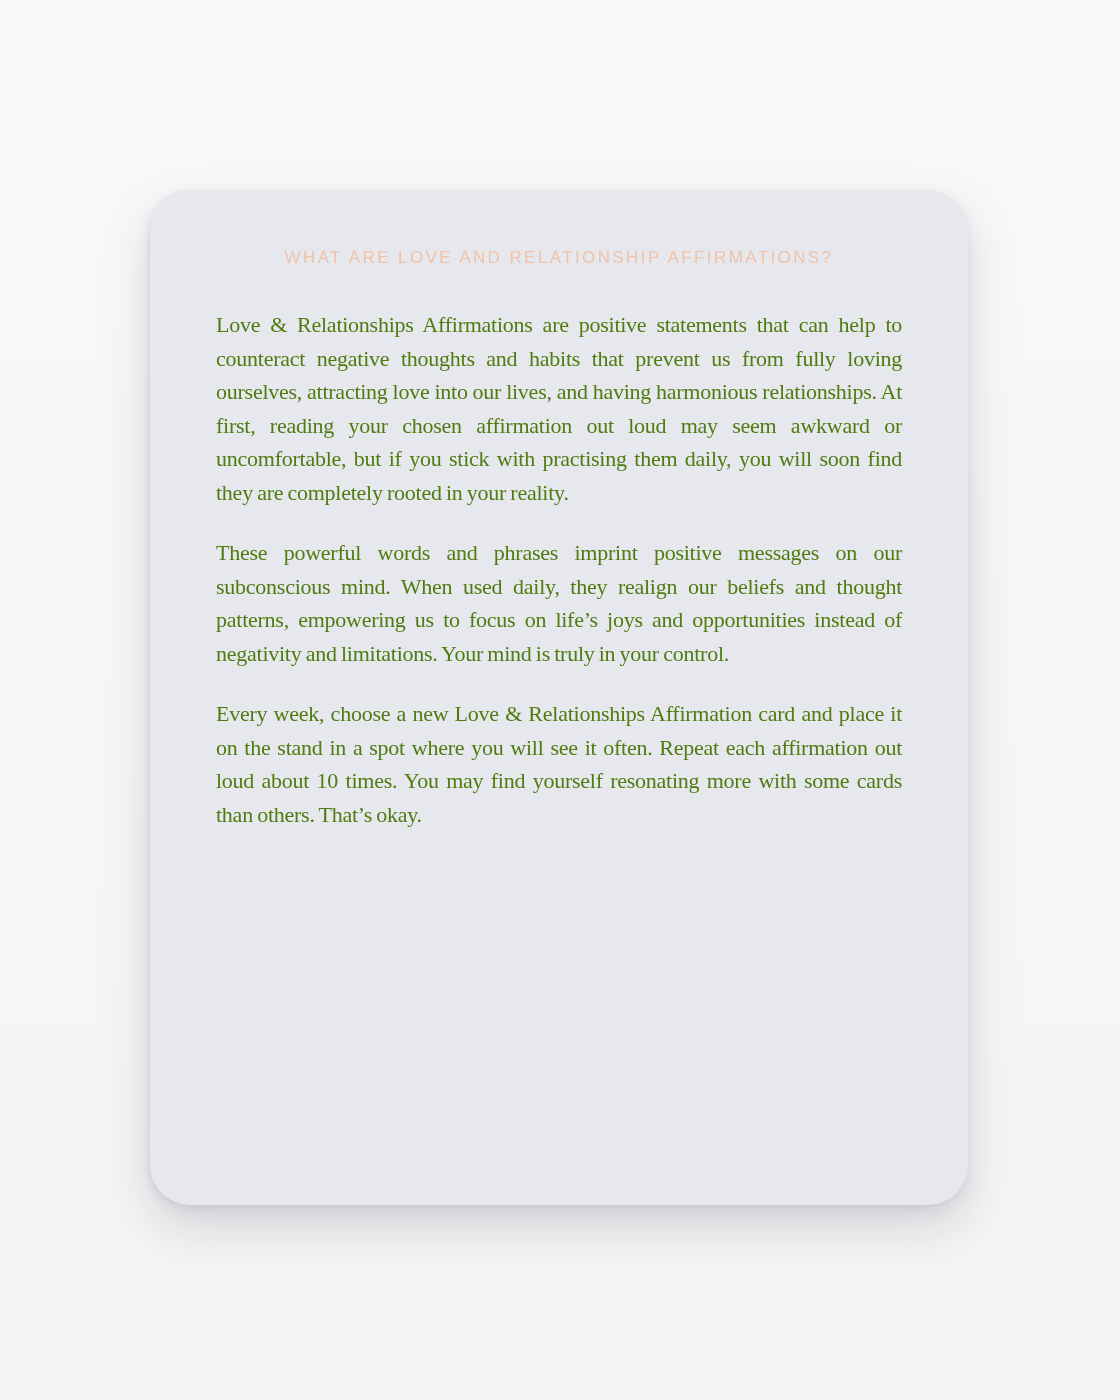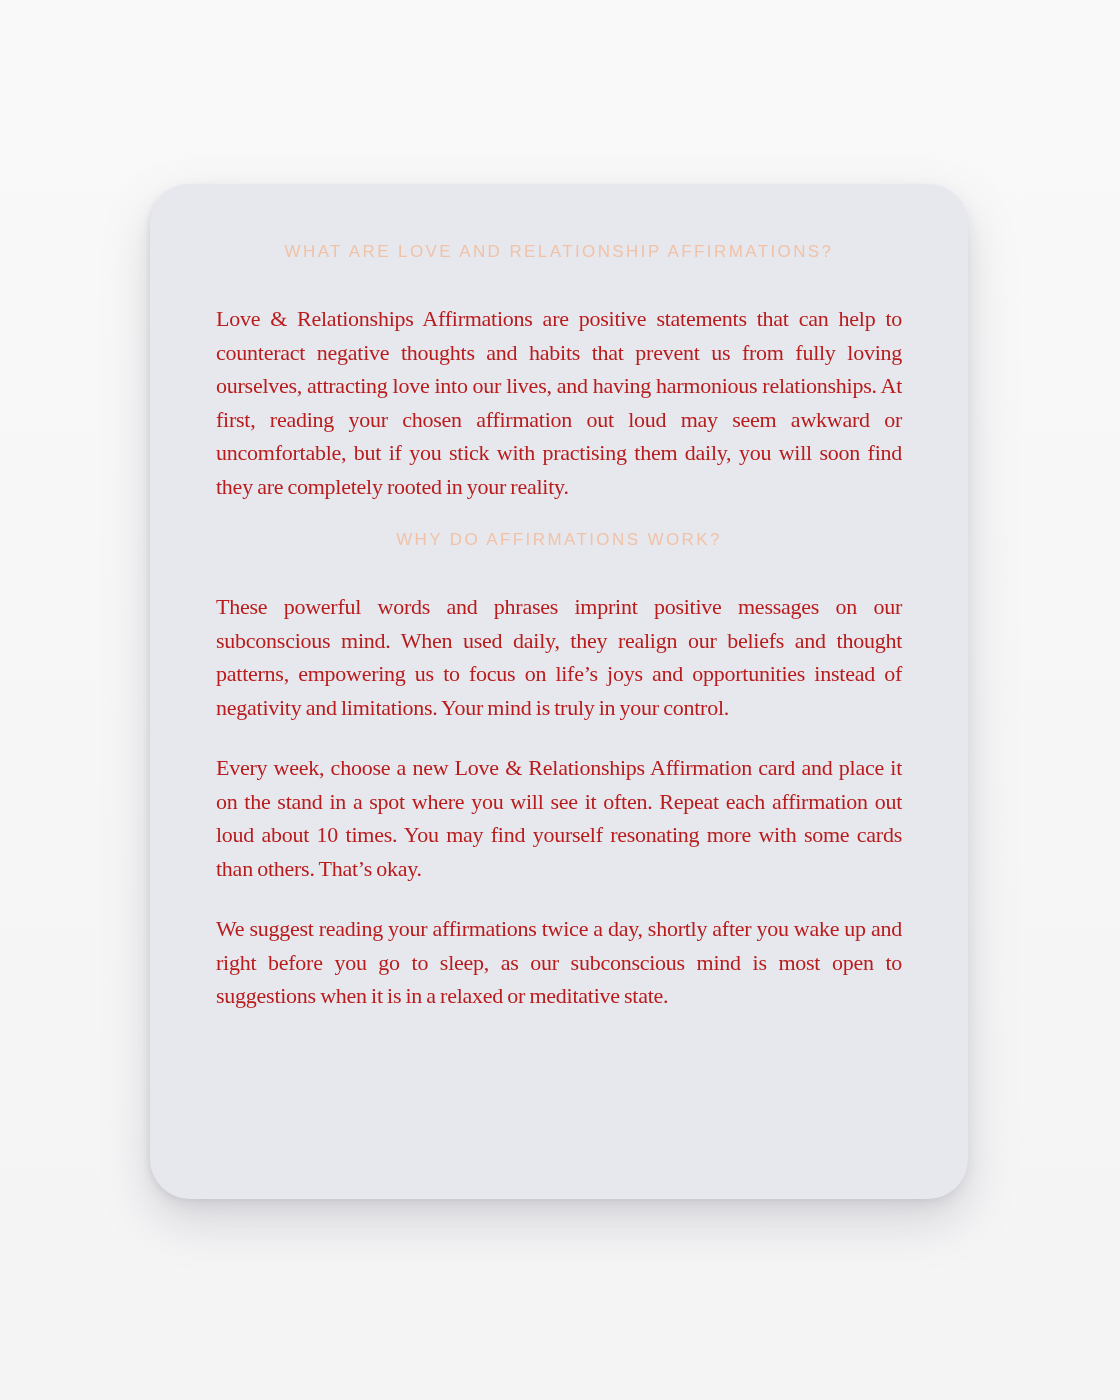--- a/index.html
+++ b/index.html
@@ -10,21 +10,21 @@
     width: 1120px;
     height: 1400px;
     position: relative;
     overflow: hidden;
     background: linear-gradient(180deg, #f9f9f9 0%, #f6f6f7 60%, #f4f4f5 100%);
     font-family: "Liberation Serif", "DejaVu Serif", serif;
   }
   .card {
     position: absolute;
     left: 150px;
-    top: 184px;
+    top: 190px;
     width: 818px;
     min-height: 1015px;
     box-sizing: border-box;
     padding: 58px 66px 54px 66px;
     background: #e7e7ee;
     border-radius: 40px;
     box-shadow:
       0 22px 48px rgba(130, 130, 145, 0.28),
       0 6px 14px rgba(130, 130, 145, 0.12),
       -2px 2px 4px rgba(100, 100, 115, 0.08);
@@ -39,38 +39,36 @@
     color: #f0c2a7;
     margin: 0 0 40px 0;
     text-transform: uppercase;
   }
   .card-paragraph {
     font-family: "Liberation Serif", "DejaVu Serif", serif;
     font-size: 22px;
     line-height: 33.5px;
     letter-spacing: -0.25px;
     word-spacing: -1px;
-    color: #b91c1c;
+    color: #4d7c0f;
     text-align: justify;
     margin: 0 0 27px 0;
   }
 </style>
 </head>
 <body>
 
 <div class="card">
 
   <section>
     <h2 class="section-heading">WHAT ARE LOVE AND RELATIONSHIP AFFIRMATIONS?</h2>
     <p class="card-paragraph">Love &amp; Relationships Affirmations are positive statements that can help to counteract negative thoughts and habits that prevent us from fully loving ourselves, attracting love into our lives, and having harmonious relationships. At first, reading your chosen affirmation out loud may seem awkward or uncomfortable, but if you stick with practising them daily, you will soon find they are completely rooted in your reality.</p>
   </section>
 
   <section>
-    <h2 class="section-heading">WHY DO AFFIRMATIONS WORK?</h2>
     <p class="card-paragraph">These powerful words and phrases imprint positive messages on our subconscious mind. When used daily, they realign our beliefs and thought patterns, empowering us to focus on life’s joys and opportunities instead of negativity and limitations. Your mind is truly in your control.</p>
   </section>
 
   <section>
     <p class="card-paragraph">Every week, choose a new Love &amp; Relationships Affirmation card and place it on the stand in a spot where you will see it often. Repeat each affirmation out loud about 10 times. You may find yourself resonating more with some cards than others. That’s okay.</p>
-    <p class="card-paragraph">We suggest reading your affirmations twice a day, shortly after you wake up and right before you go to sleep, as our subconscious mind is most open to suggestions when it is in a relaxed or meditative state.</p>
   </section>
 
 </div>
 
 </body></html>

